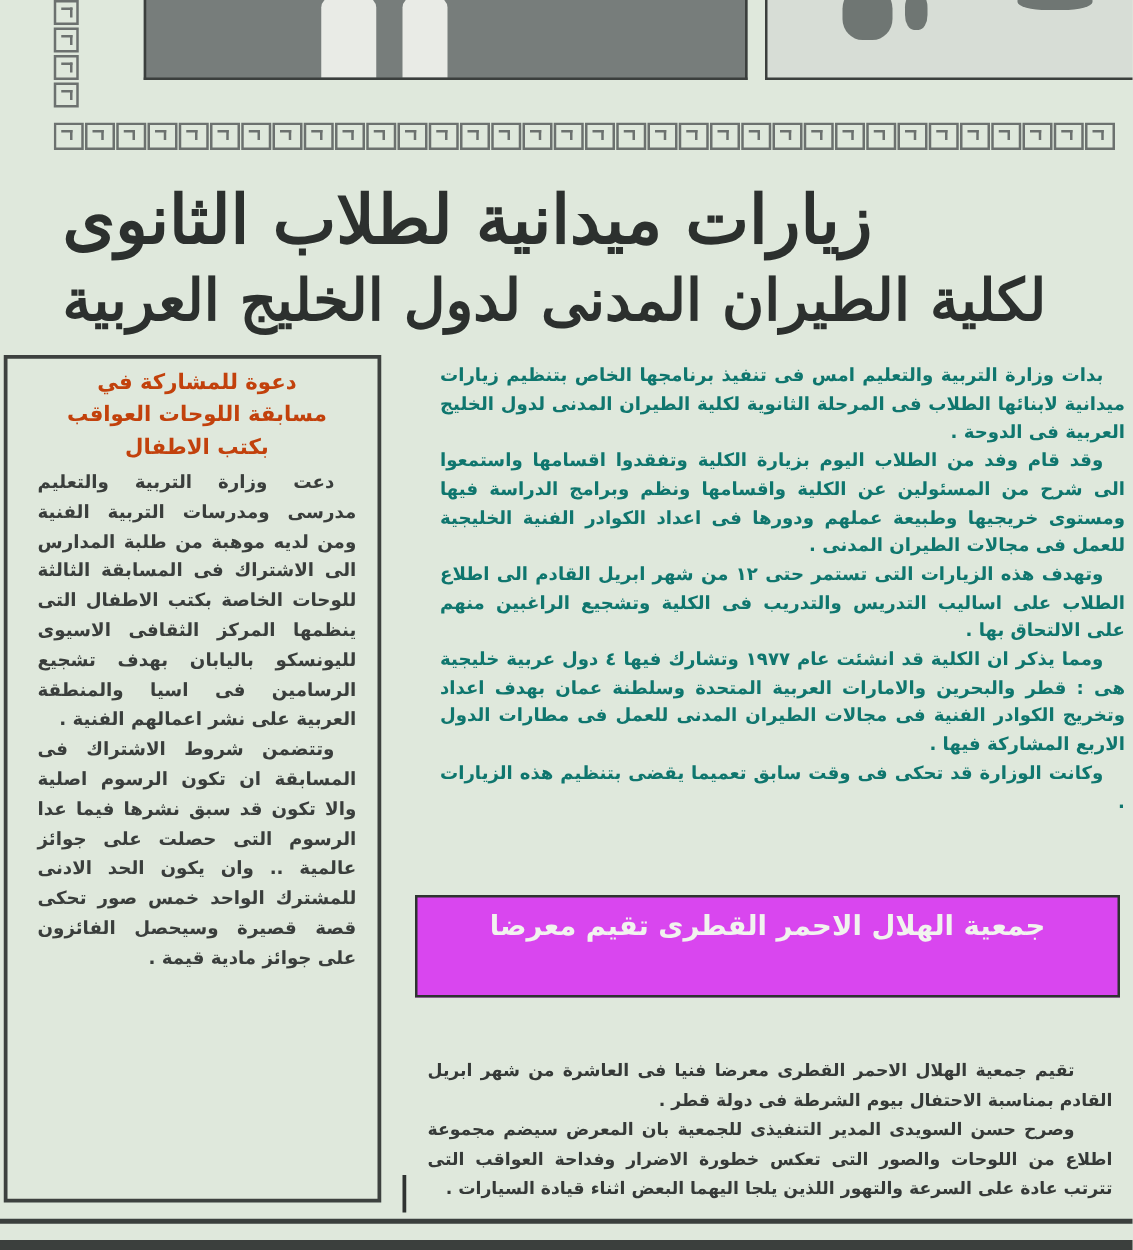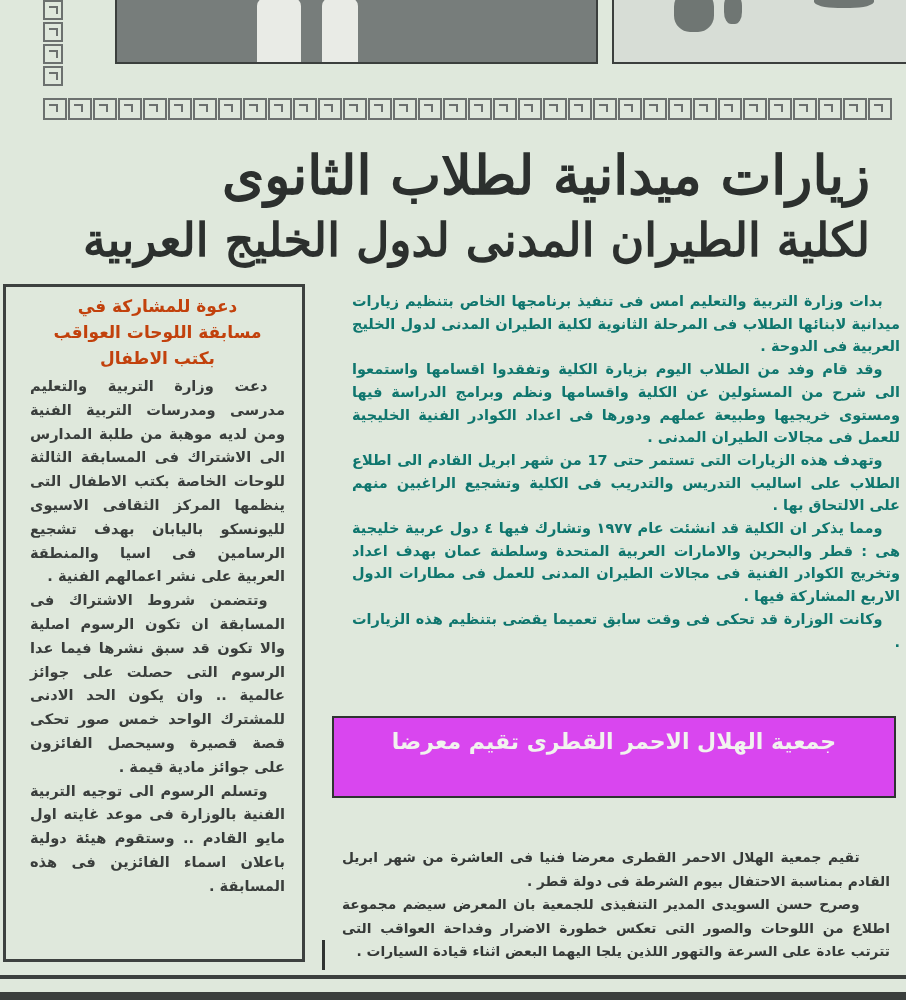--- a/index.html
+++ b/index.html
@@ -30,21 +30,21 @@
     flex:0 0 auto; width:20px; height:20px; box-sizing:border-box;
     border:2px solid #6c716f; position:relative;
   }
   .key-cell::after {
     content:""; position:absolute; left:4px; top:4px; width:7px; height:6px;
     border:2px solid #6c716f; border-left:none; border-bottom:none;
   }
   .key-horiz .key-cell { width:24px; height:22px; }
   
   .headline {
-    left:50px; width:820px; text-align:right; direction:rtl;
+    left:50px; width:820px; text-align:left; direction:rtl;
     font-family:"DejaVu Serif", serif; font-weight:bold; color:#2c302e;
     letter-spacing:1px;
   }
   .h1 { top:140px; font-size:54px; line-height:70px; }
   .h2 { top:210px; font-size:46px; line-height:60px; }
   
   .article {
     left:352px; top:290px; width:548px; direction:rtl; text-align:justify;
     font-family:"DejaVu Sans", sans-serif; font-weight:bold;
     font-size:14.5px; line-height:22.7px; color:#0f766e;
@@ -136,35 +136,34 @@
     <div class="key-cell"></div>
     <div class="key-cell"></div>
   </div>
 
 <div class="abs headline h1">زيارات ميدانية لطلاب الثانوى</div>
 <div class="abs headline h2">لكلية الطيران المدنى لدول الخليج العربية</div>
 
 <div class="abs article">
   <p>بدات وزارة التربية والتعليم امس فى تنفيذ برنامجها الخاص بتنظيم زيارات ميدانية لابنائها الطلاب فى المرحلة الثانوية لكلية الطيران المدنى لدول الخليج العربية فى الدوحة .</p>
   <p>وقد قام وفد من الطلاب اليوم بزيارة الكلية وتفقدوا اقسامها واستمعوا الى شرح من المسئولين عن الكلية واقسامها ونظم وبرامج الدراسة فيها ومستوى خريجيها وطبيعة عملهم ودورها فى اعداد الكوادر الفنية الخليجية للعمل فى مجالات الطيران المدنى .</p>
-  <p>وتهدف هذه الزيارات التى تستمر حتى 17 من شهر ابريل القادم الى اطلاع الطلاب على اساليب التدريس والتدريب فى الكلية وتشجيع الراغبين منهم على الالتحاق بها .</p>
+  <p>وتهدف هذه الزيارات التى تستمر حتى ١٢ من شهر ابريل القادم الى اطلاع الطلاب على اساليب التدريس والتدريب فى الكلية وتشجيع الراغبين منهم على الالتحاق بها .</p>
   <p>ومما يذكر ان الكلية قد انشئت عام ١٩٧٧ وتشارك فيها ٤ دول عربية خليجية هى : قطر والبحرين والامارات العربية المتحدة وسلطنة عمان بهدف اعداد وتخريج الكوادر الفنية فى مجالات الطيران المدنى للعمل فى مطارات الدول الاربع المشاركة فيها .</p>
   <p>وكانت الوزارة قد تحكى فى وقت سابق تعميما يقضى بتنظيم هذه الزيارات .</p>
 </div>
 
 <div class="abs sidebox"></div>
 <div class="abs sidebox-title">
   <div>دعوة للمشاركة في</div>
   <div>مسابقة اللوحات العواقب</div>
   <div>بكتب الاطفال</div>
 </div>
 <div class="abs sidebox-body">
   <p>دعت وزارة التربية والتعليم مدرسى ومدرسات التربية الفنية ومن لديه موهبة من طلبة المدارس الى الاشتراك فى المسابقة الثالثة للوحات الخاصة بكتب الاطفال التى ينظمها المركز الثقافى الاسيوى لليونسكو باليابان بهدف تشجيع الرسامين فى اسيا والمنطقة العربية على نشر اعمالهم الفنية .</p>
   <p>وتتضمن شروط الاشتراك فى المسابقة ان تكون الرسوم اصلية والا تكون قد سبق نشرها فيما عدا الرسوم التى حصلت على جوائز عالمية .. وان يكون الحد الادنى للمشترك الواحد خمس صور تحكى قصة قصيرة وسيحصل الفائزون على جوائز مادية قيمة .</p>
-  <p>وتسلم الرسوم الى توجيه التربية الفنية بالوزارة فى موعد غايته اول مايو القادم .. وستقوم هيئة دولية باعلان اسماء الفائزين فى هذه المسابقة .</p>
 </div>
 
 <div class="abs col-rule-bottom"></div>
 
 <div class="abs banner">
   <div>جمعية الهلال الاحمر القطرى تقيم معرضا</div>
 </div>
 <div class="abs article2">
   <p>تقيم جمعية الهلال الاحمر القطرى معرضا فنيا فى العاشرة من شهر ابريل القادم بمناسبة الاحتفال بيوم الشرطة فى دولة قطر .</p>
   <p>وصرح حسن السويدى المدير التنفيذى للجمعية بان المعرض سيضم مجموعة اطلاع من اللوحات والصور التى تعكس خطورة الاضرار وفداحة العواقب التى تترتب عادة على السرعة والتهور اللذين يلجا اليهما البعض اثناء قيادة السيارات .</p>

